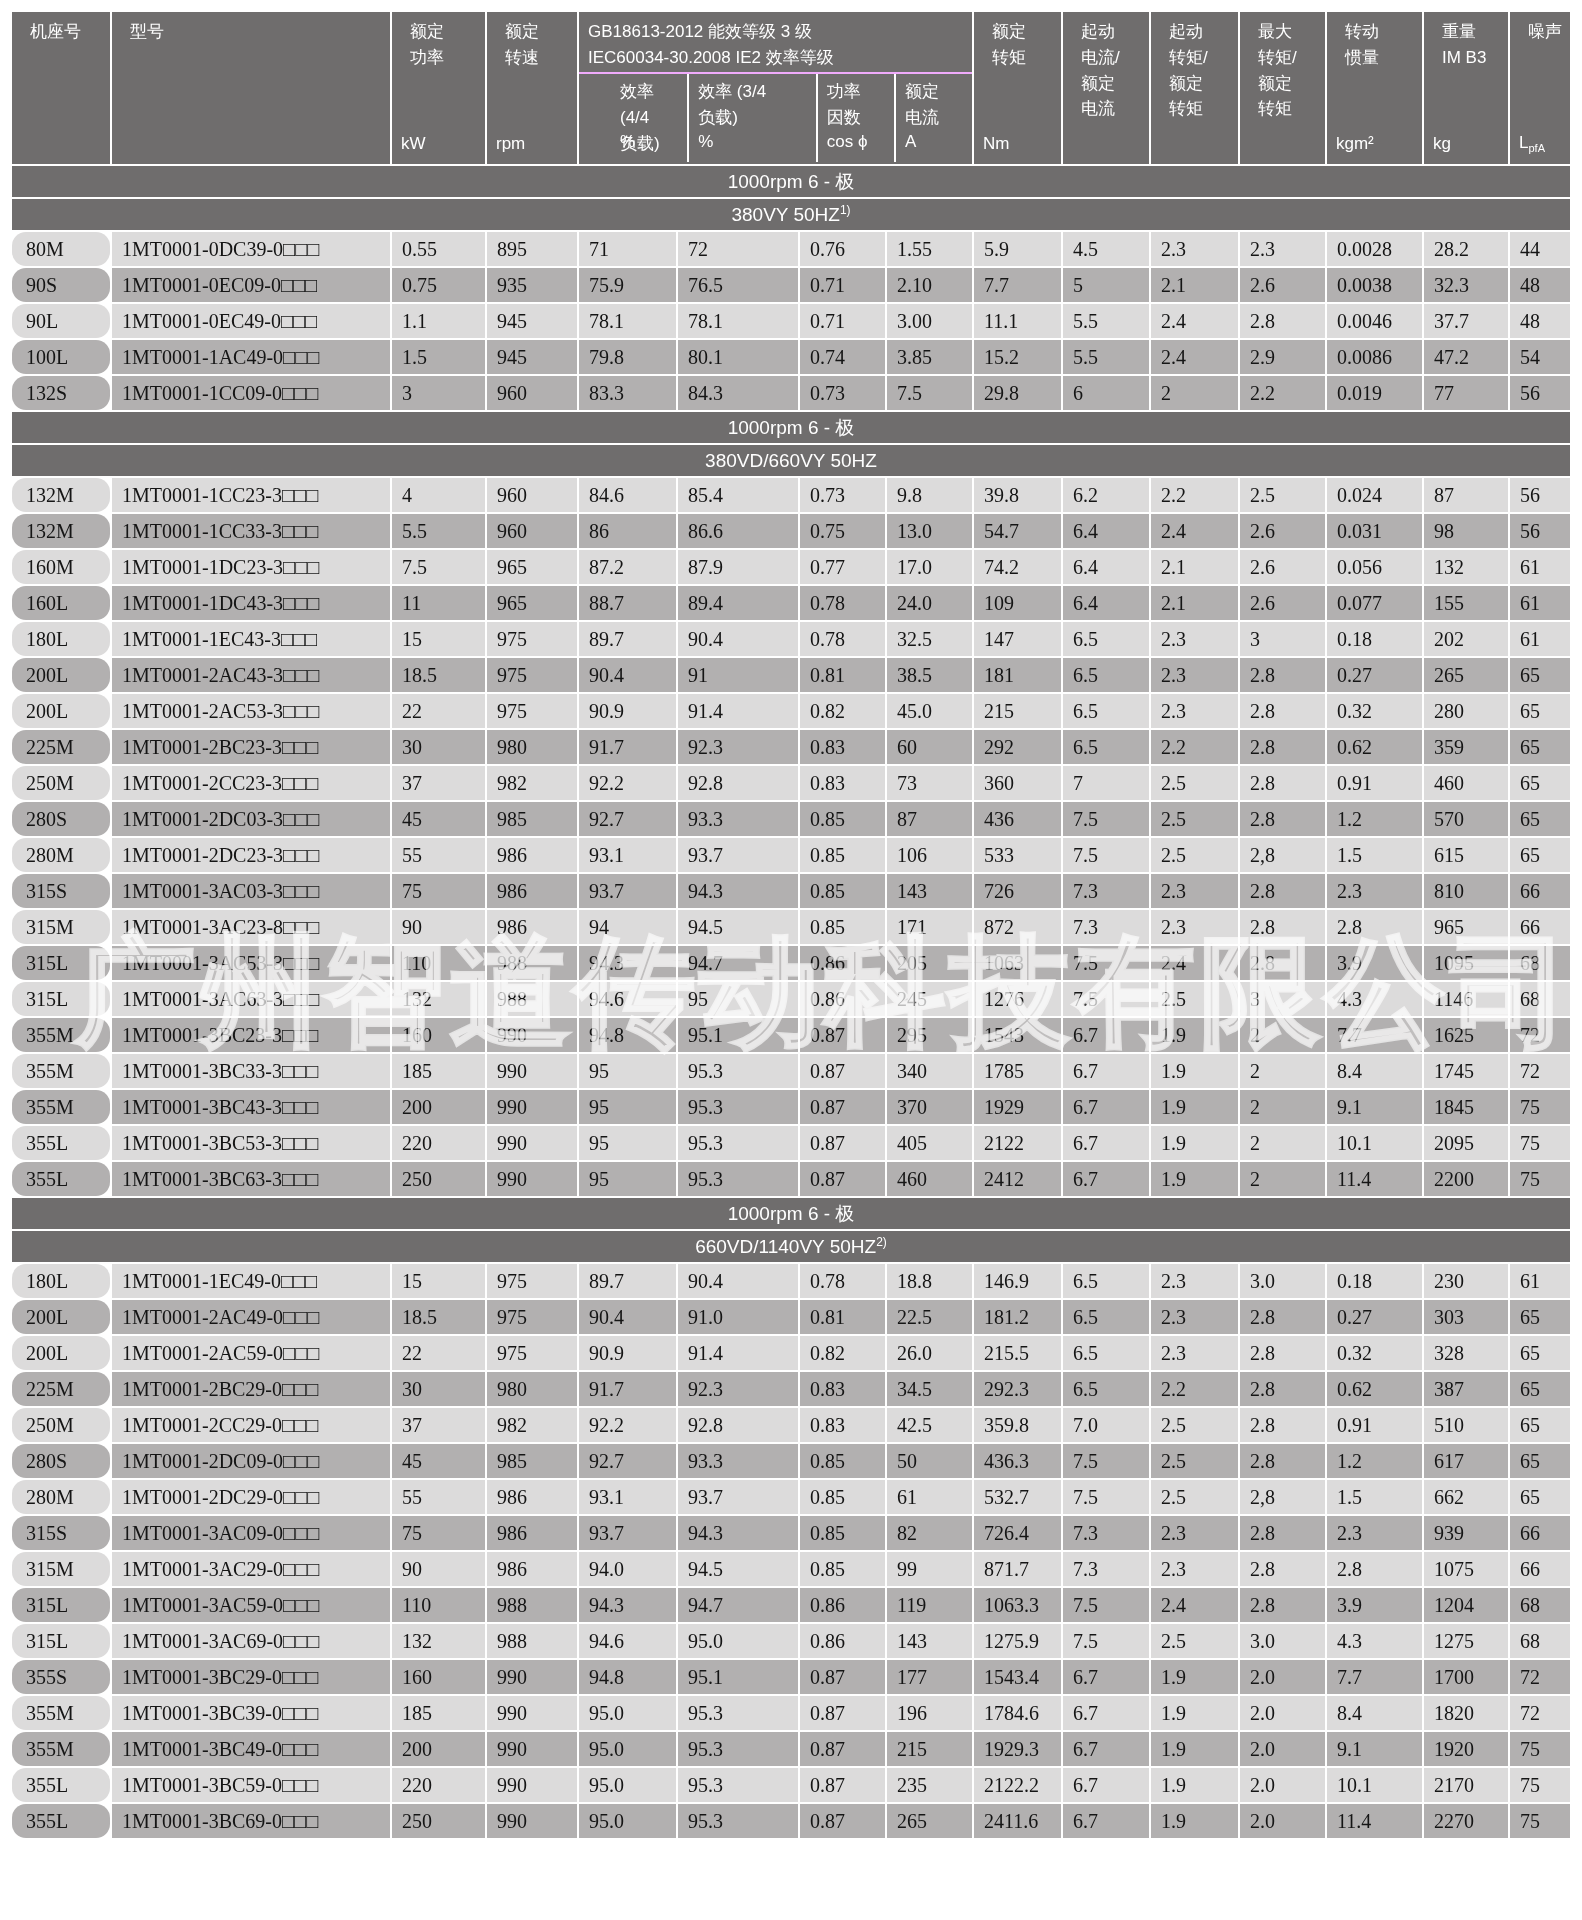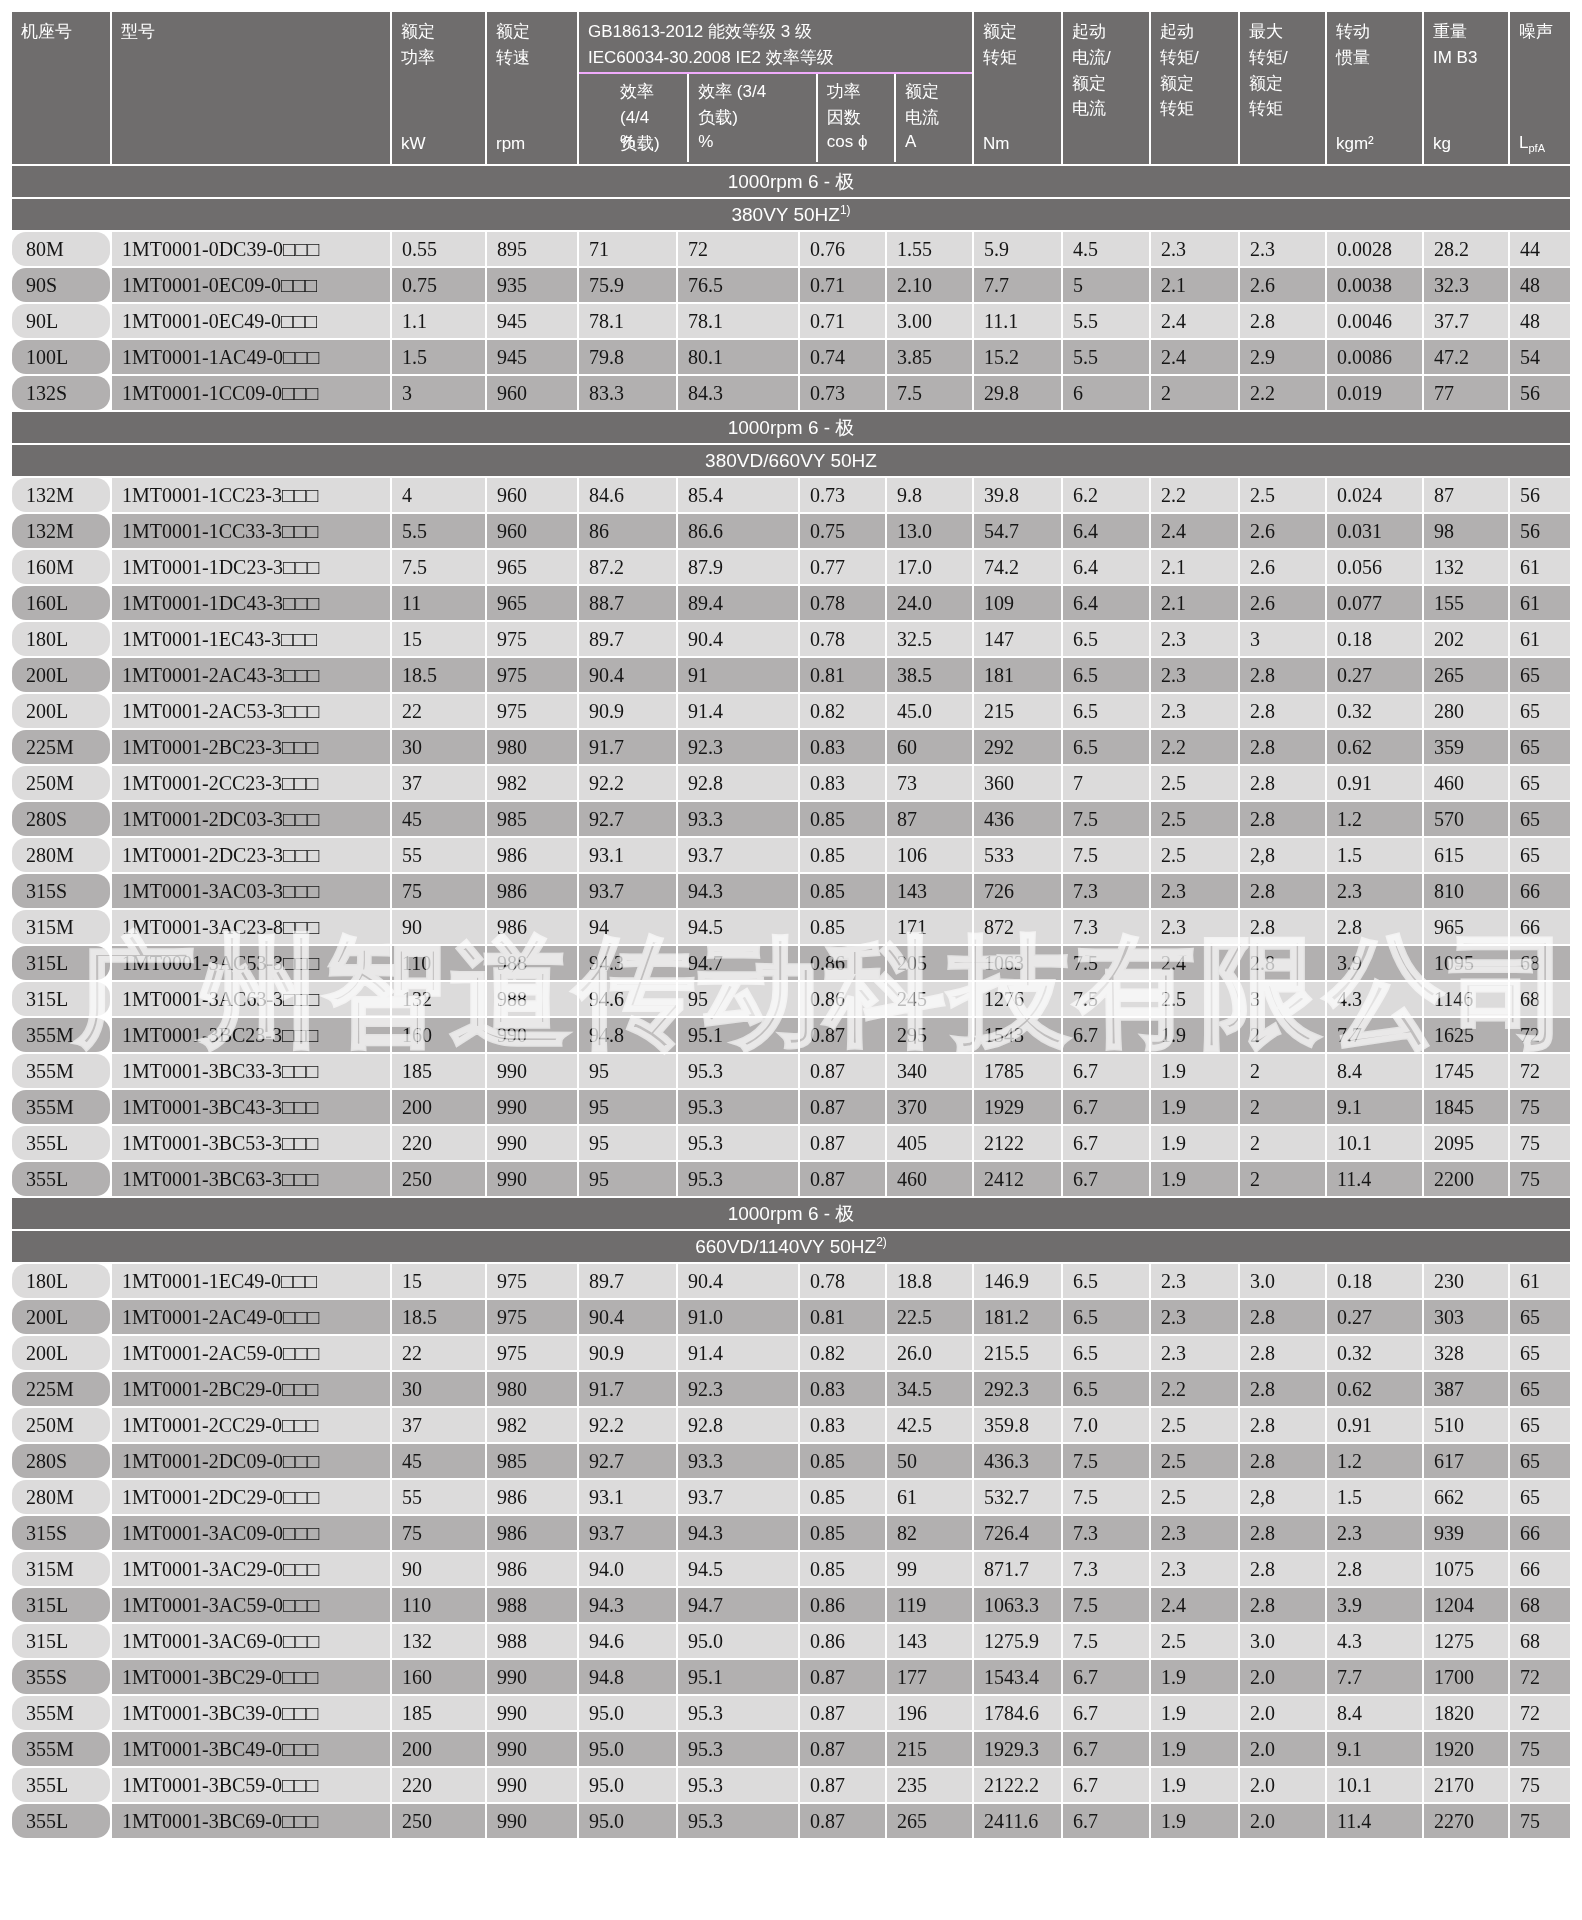--- a/index.html
+++ b/index.html
@@ -10,21 +10,21 @@
   .page{position:absolute;inset:0;}
   table.spec{
     border-collapse:separate;border-spacing:2px;table-layout:fixed;
     margin:10px 0 0 10px;width:1562px;background:#ffffff;
   }
   
   th.hc{
     background:#6f6d6d;color:#ffffff;font-weight:normal;
     font-family:"Liberation Sans",sans-serif;font-size:17px;line-height:1.52;
     text-align:left;vertical-align:top;position:relative;
-    height:152px;padding:7px 4px 4px 9px;box-sizing:border-box;
+    height:152px;padding:7px 4px 4px 18px;box-sizing:border-box;
   }
   th.hc .unit{position:absolute;bottom:7px;left:9px;white-space:nowrap;}
   th.hc.grp{padding:0;}
   .gtitle{
     height:62px;box-sizing:border-box;border-bottom:2px solid #f0abfc;
     padding:7px 9px 0 9px;line-height:1.52;white-space:nowrap;
   }
   .gcols{display:flex;height:88px;}
   .gcol{position:relative;box-sizing:border-box;padding:5px 4px 4px 9px;line-height:1.52;}
   .gcol + .gcol{border-left:2px solid #ffffff;}

